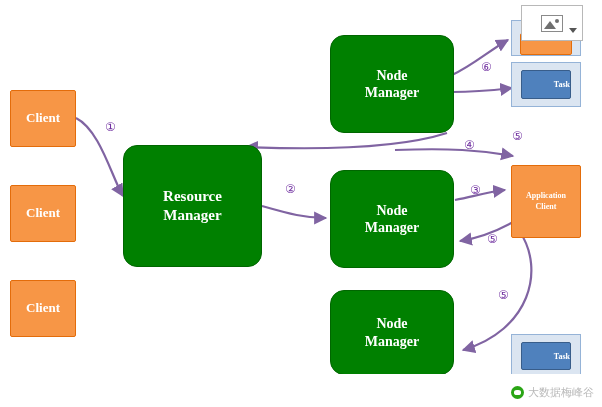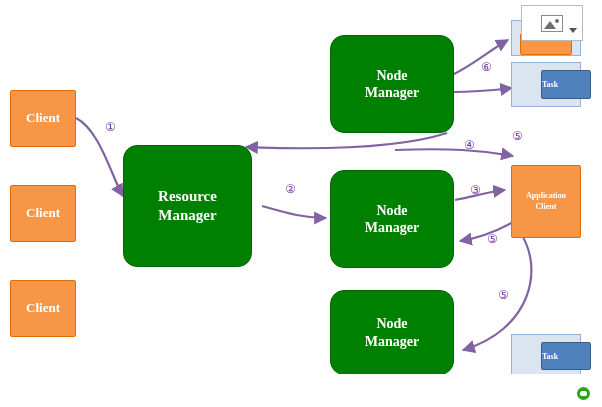--- a/index.html
+++ b/index.html
@@ -54,24 +54,23 @@
   }
   .task{
     position:absolute;
     background:#4f81bd;
     border:1px solid #385d8a;
     color:#ffffff;
     font-weight:bold;
     font-size:8px;
     display:flex;
     align-items:center;
-    justify-content:flex-start;
-    border-radius:2px;
-    box-sizing:border-box;
-    margin-left:20px;
+    justify-content:flex-end;
+    border-radius:2px;
+    box-sizing:border-box;
   }
   .taskorange{
     position:absolute;
     background:#f79646;
     border:1px solid #e36c0a;
     border-radius:2px;
     box-sizing:border-box;
   }
   .lbl{
     position:absolute;
@@ -181,21 +180,21 @@
 <div class="node client" style="left:10px;top:90px;width:66px;height:57px;">
   <span>Client</span>
 </div>
 <div class="node client" style="left:10px;top:185px;width:66px;height:57px;">
   <span>Client</span>
 </div>
 <div class="node client" style="left:10px;top:280px;width:66px;height:57px;">
   <span>Client</span>
 </div>
 
-<div class="node green" style="left:123px;top:145px;width:129px;height:122px;font-size:15px;">
+<div class="node green" style="left:123px;top:145px;width:139px;height:122px;font-size:15px;">
   <div>
     <div>Resource</div>
     <div>Manager</div>
   </div>
 </div>
 
 <div class="node green" style="left:330px;top:35px;width:124px;height:98px;">
   <div>
     <div>Node</div>
     <div>Manager</div>
@@ -260,13 +259,14 @@
 <div class="lbl" style="left:498px;top:288px;">
   <span>⑤</span>
 </div>
 <div class="lbl" style="left:481px;top:60px;">
   <span>⑥</span>
 </div>
 
 <div class="wmbar"></div>
 <div class="wm">
   <span class="wmicon"></span>
+  <span>大数据梅峰谷</span>
 </div>
 
 </body></html>

